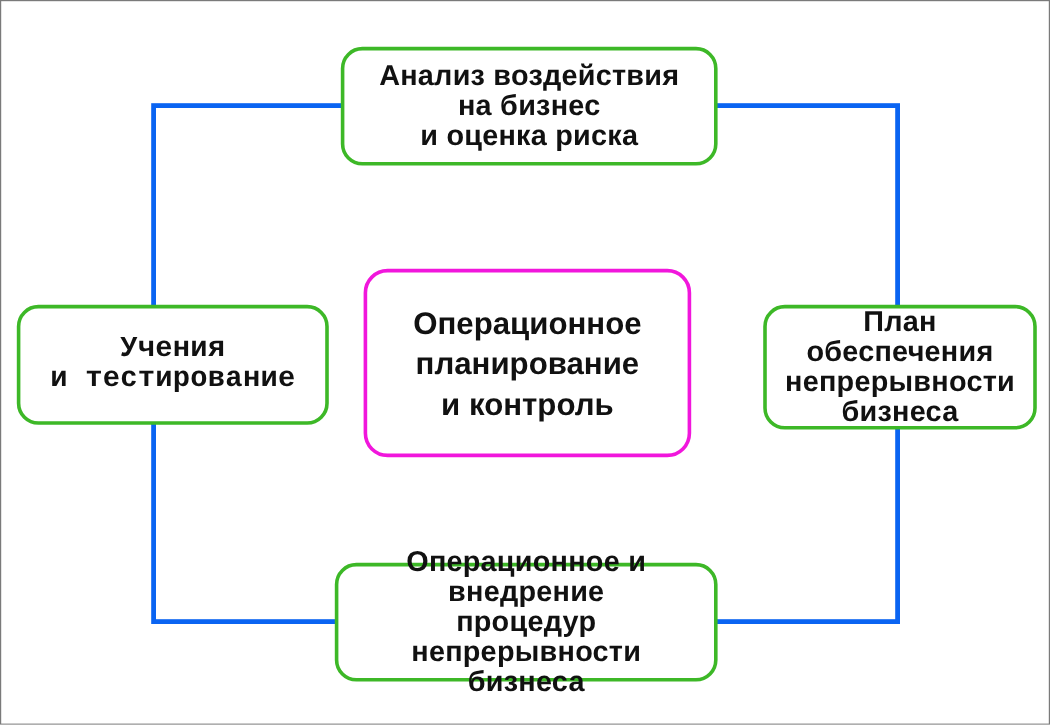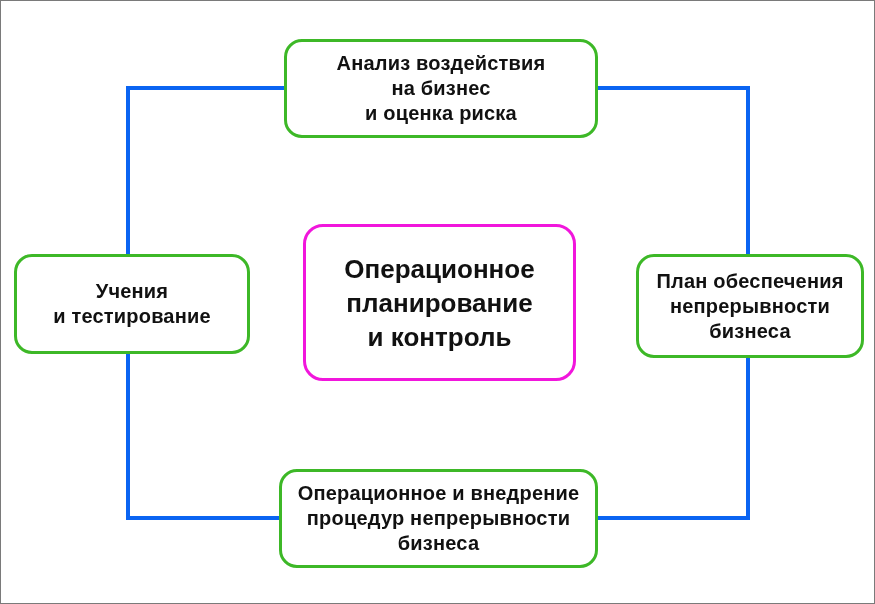--- a/index.html
+++ b/index.html
@@ -37,34 +37,34 @@
     align-items: center;
     justify-content: center;
     text-align: center;
     z-index: 2;
     color: var(--text, #111111);
     white-space: pre-line;
   }
   .node.green {
     border: 3px solid var(--node, #3db827);
     border-radius: 18px;
-    font-size: 20px;
+    font-size: 24px;
     font-weight: 600;
     line-height: 25px;
     letter-spacing: 0.2px;
   }
   .node.magenta {
     border: 3px solid var(--center, #f116dc);
     border-radius: 20px;
     font-size: 26px;
     font-weight: 700;
     line-height: 34px;
   }
   .node-top    { left: 283px; top: 38px;  width: 314px; height: 99px;  }
-  .node-left   { left: 13px;  top: 253px; width: 236px; height: 100px; }
+  .node-left   { left: 13px;  top: 253px; width: 260px; height: 100px; font-family: Liberation Mono, monospace; }
   .node-right  { left: 635px; top: 253px; width: 228px; height: 104px; }
   .node-bottom { left: 278px; top: 468px; width: 319px; height: 99px;  }
   .node-center { left: 302px; top: 223px; width: 273px; height: 157px; }
 </style>
 </head>
 <body>
 
 <div class="canvas">
 
   <div class="loop"></div>

